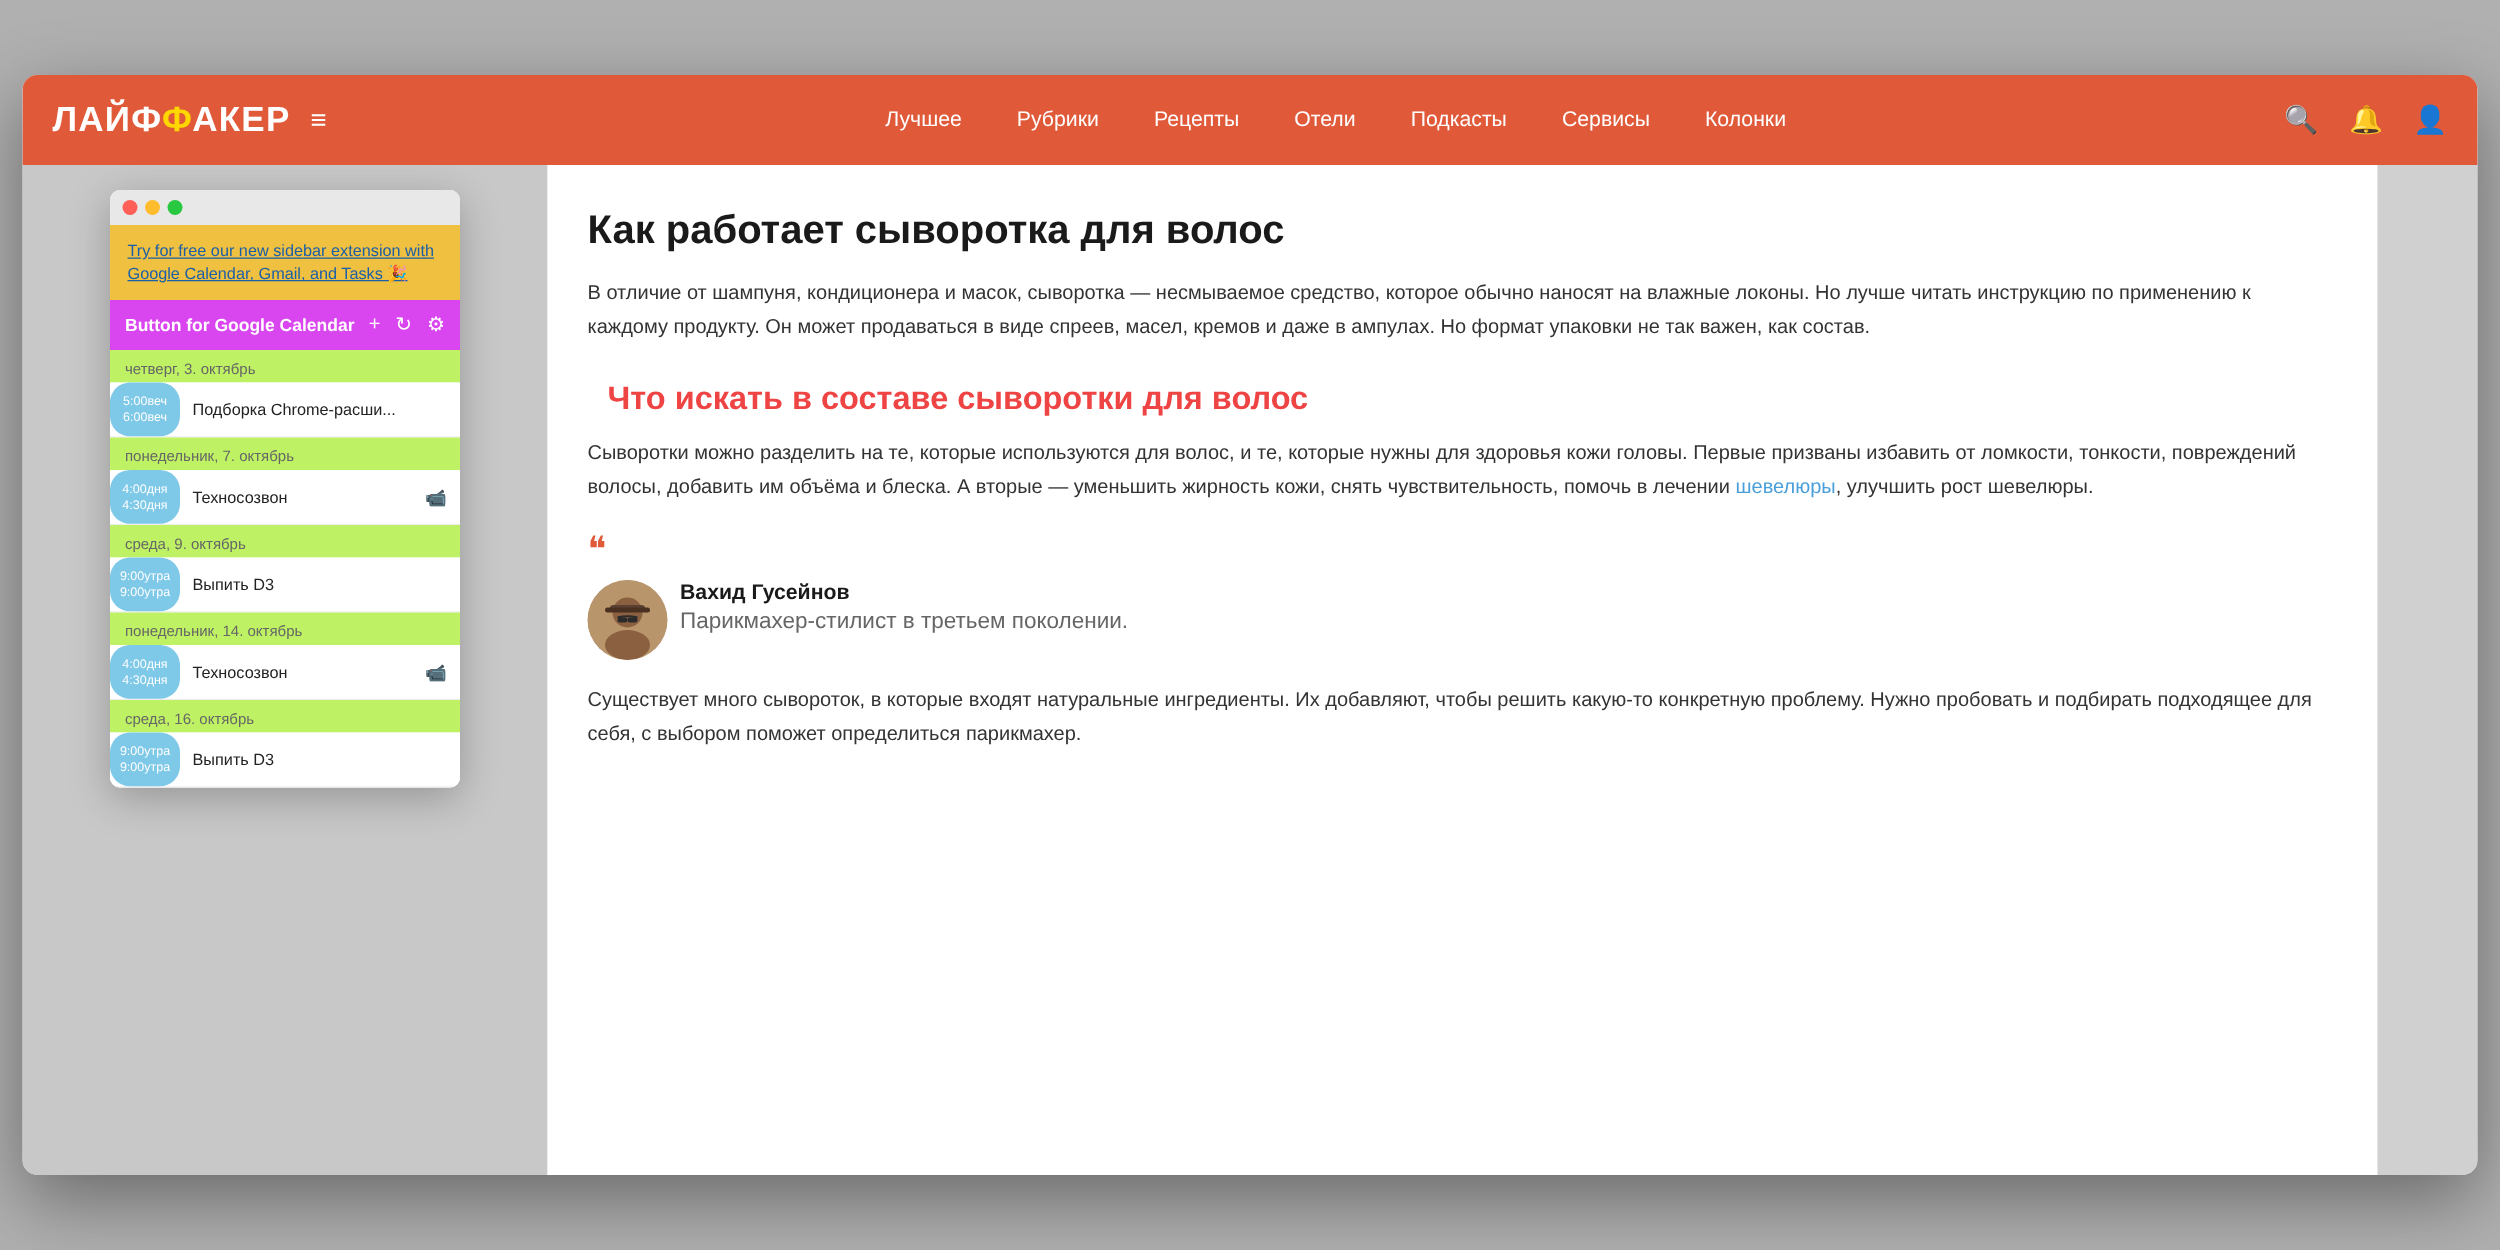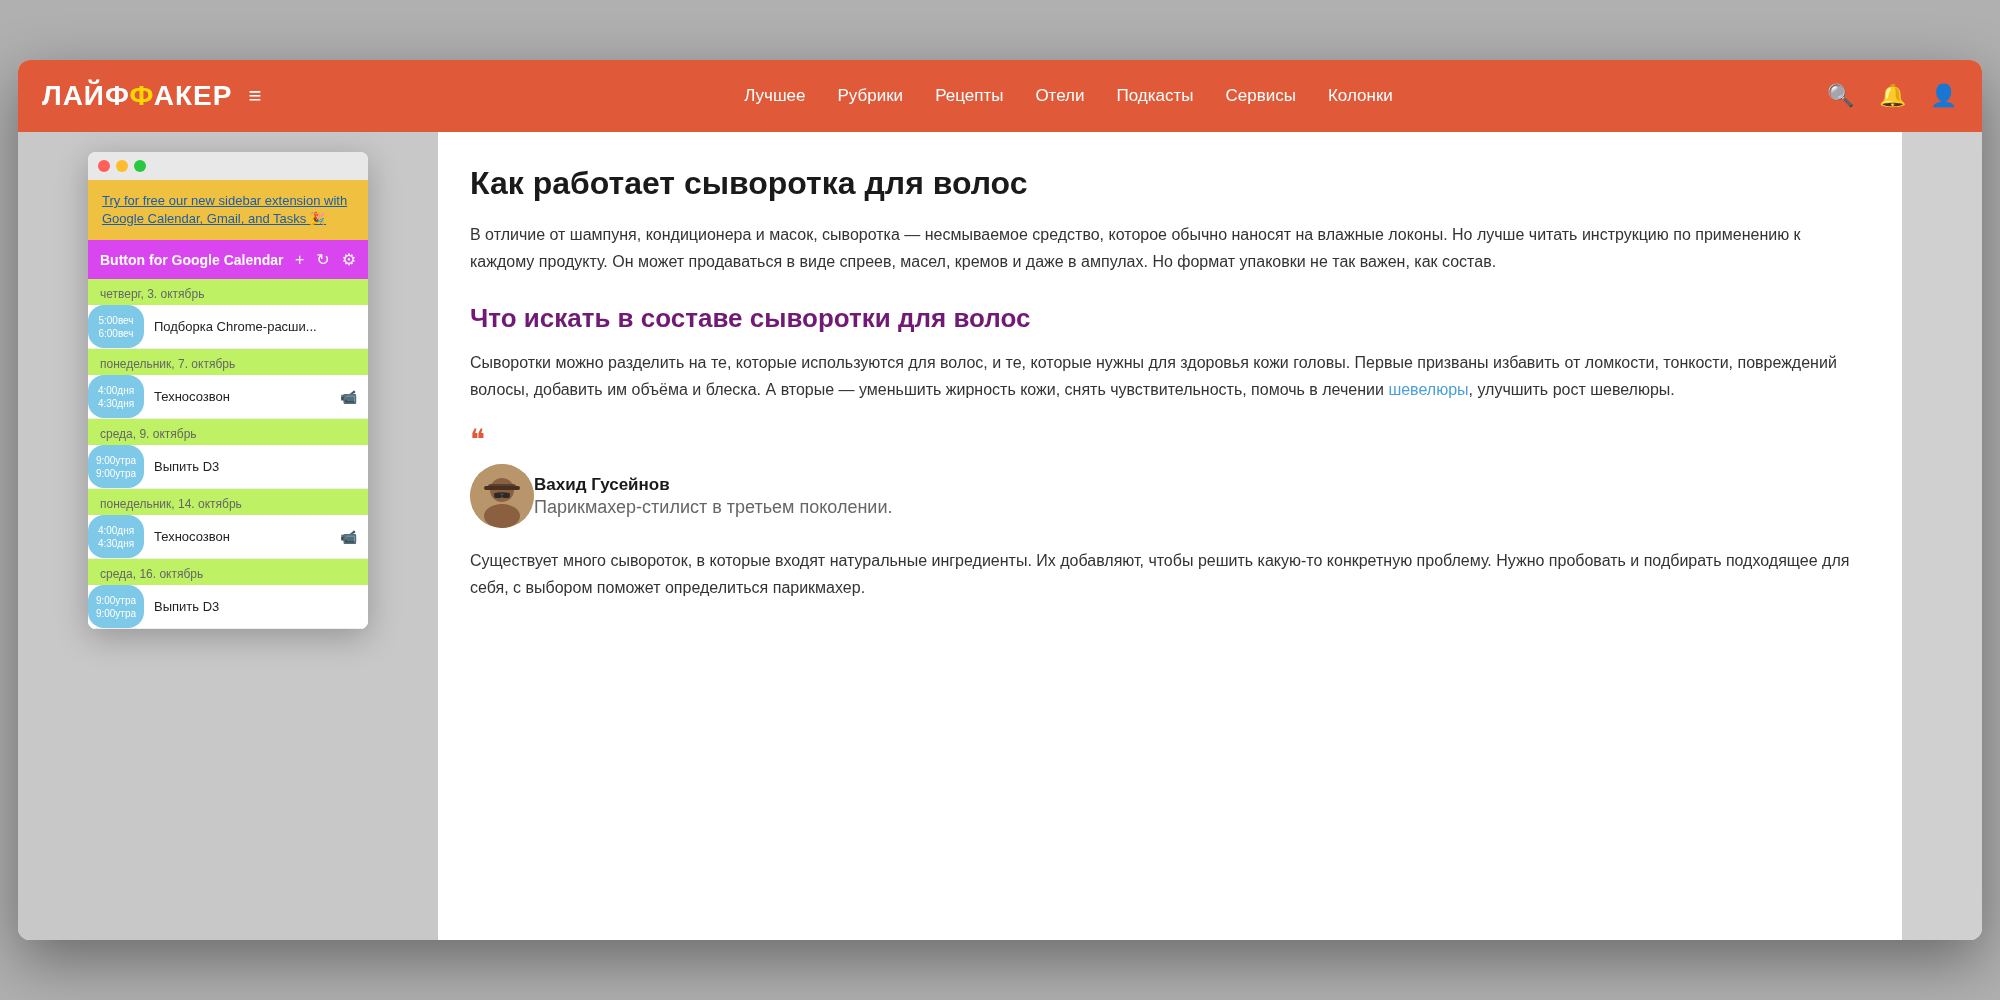--- a/index.html
+++ b/index.html
@@ -43,21 +43,21 @@
       color: #ffd700;
     }
     .hamburger-icon {
       color: white;
       font-size: 22px;
       margin-right: 48px;
       cursor: pointer;
     }
     .nav-links {
       display: flex;
-      gap: 32px;
+      gap: 44px;
       flex: 1;
       justify-content: center;
     }
     .nav-link {
       color: white;
       font-size: 17px;
       font-weight: 500;
       cursor: pointer;
       text-decoration: none;
     }
@@ -201,22 +201,22 @@
     .article-h1 {
       font-size: 32px;
       font-weight: 800;
       color: #1a1a1a;
       margin-bottom: 20px;
       line-height: 1.2;
     }
     .article-h2 {
       font-size: 26px;
       font-weight: 800;
-      color: #701a75;
-      margin: 28px 0 16px;
+      color: #ef4444;
+      margin: 28px 16px 16px;
       line-height: 1.2;
     }
     .article-p {
       font-size: 16px;
       line-height: 1.65;
       color: #333;
       margin-bottom: 16px;
     }
     .article-link {
       color: #4a9fdb;
@@ -225,22 +225,21 @@
     .quote-section {
       margin: 20px 0;
     }
     .quote-mark {
       color: #e05a3a;
       font-size: 28px;
       margin-bottom: 8px;
     }
     .author-block {
       display: flex;
-      align-items: center;
-      gap: 0;
+      gap: 10px;
       margin-top: 8px;
     }
     .author-avatar {
       width: 64px;
       height: 64px;
       border-radius: 50%;
       background: #c0a080;
       overflow: hidden;
       flex-shrink: 0;
       display: flex;

